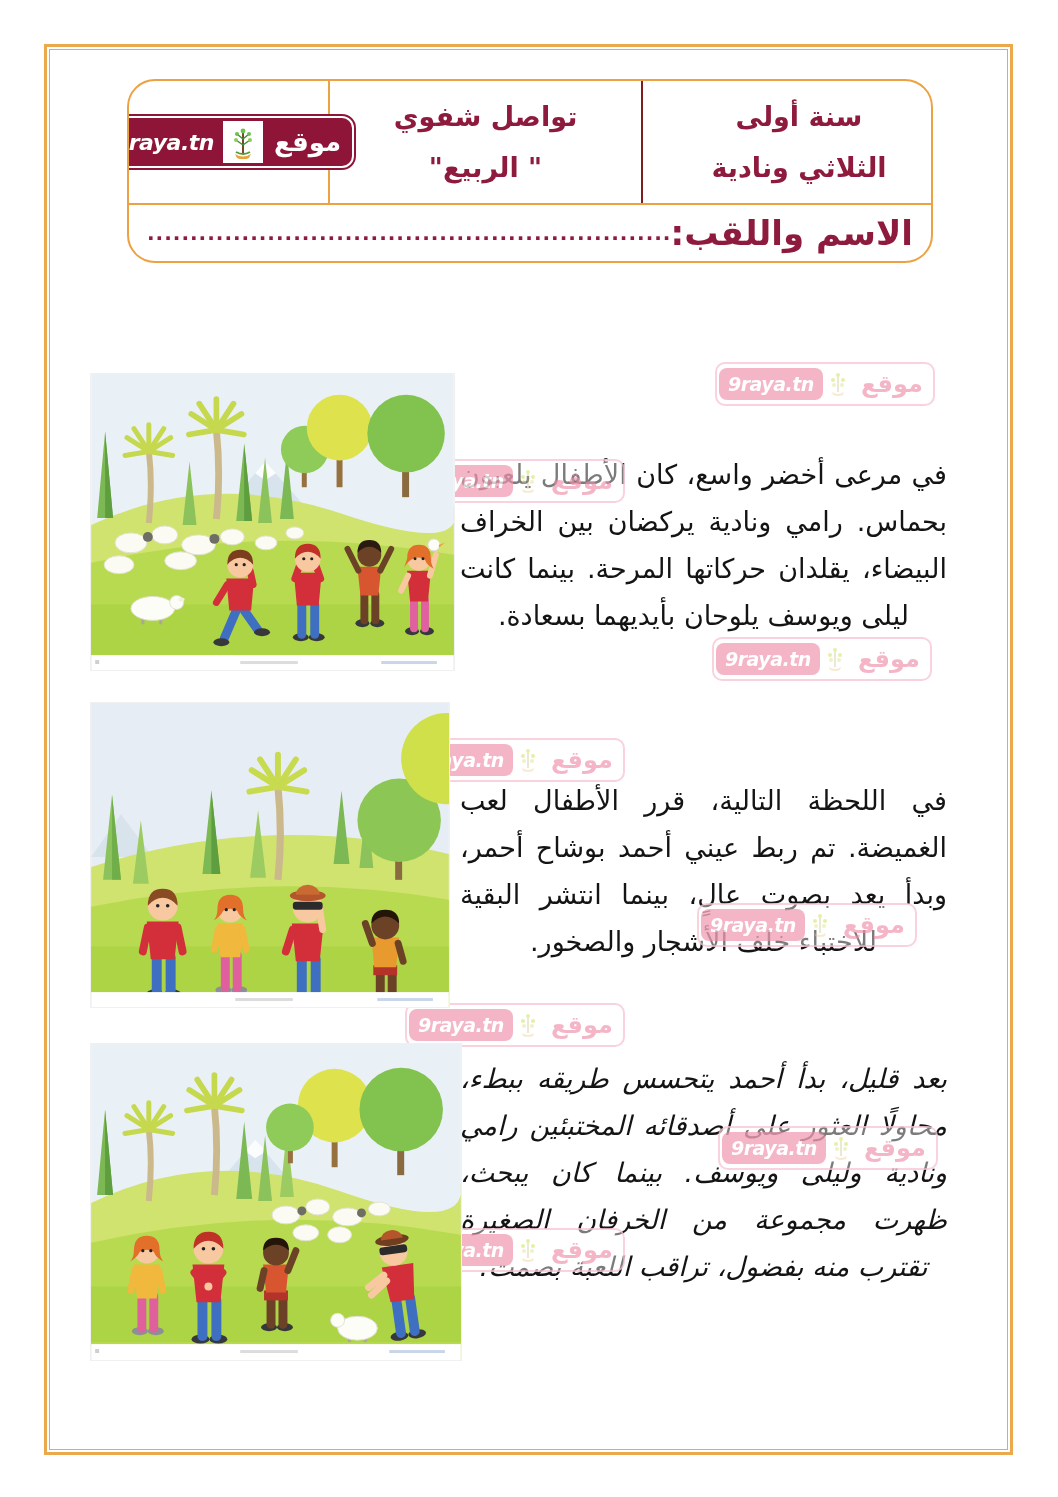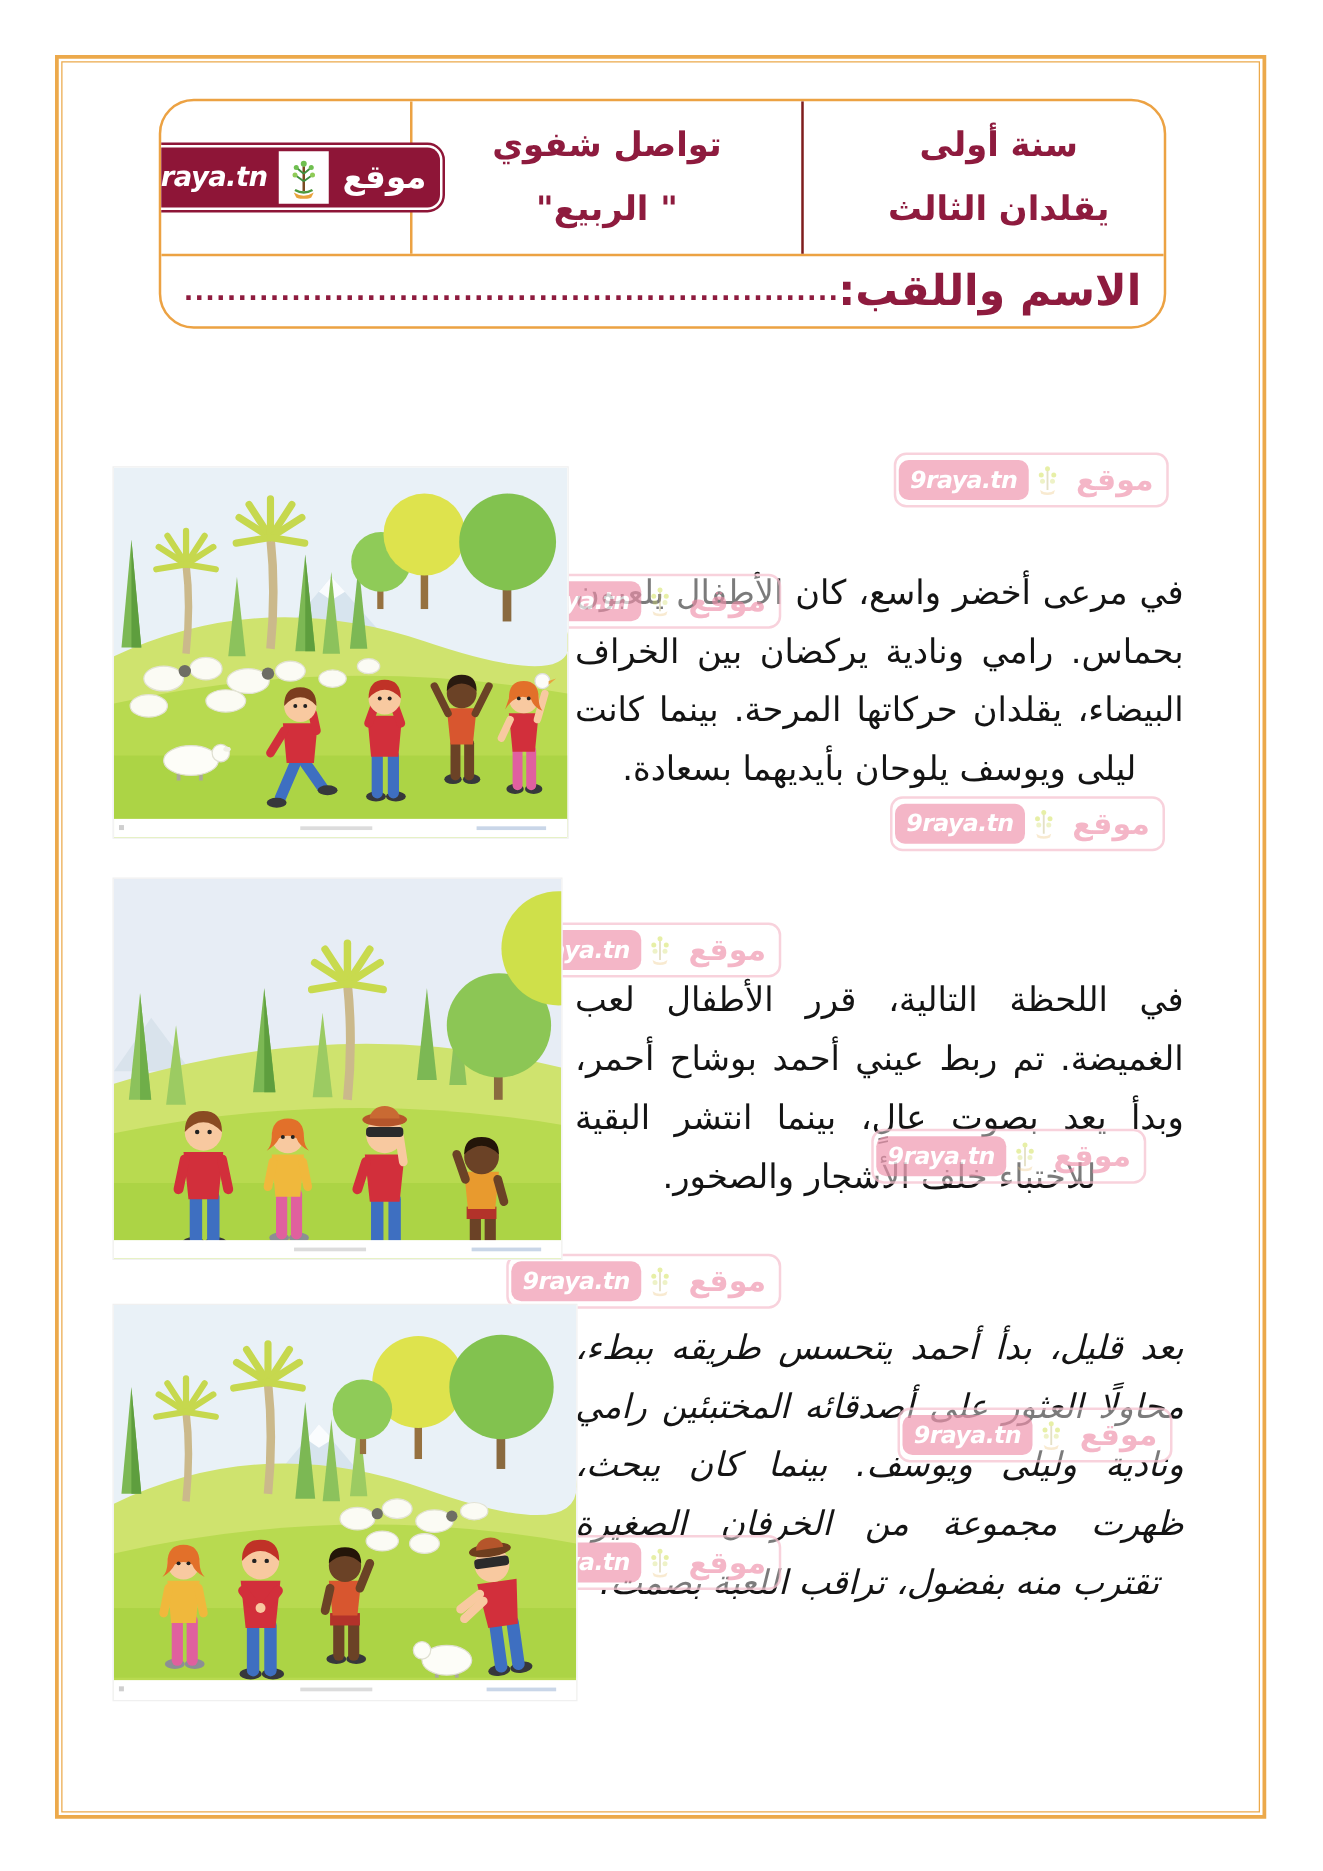--- a/index.html
+++ b/index.html
@@ -93,21 +93,21 @@
           <span class="logo-word">موقع</span>
         </span>
       </span>
     </div>
     <div class="hcell cell-subject">
       <span>تواصل شفوي</span>
       <span>"الربيع "</span>
     </div>
     <div class="hcell cell-grade">
       <span>سنة أولى</span>
-      <span>يقلدان الثالث</span>
+      <span>الثلاثي ونادية</span>
     </div>
   </div>
   <div class="header-row2">
     <span class="name-label">الاسم واللقب:</span>
     <span class="name-dots">........................................................................................................</span>
   </div>
 </div>
 
 <div class="wm" style="left:715px;top:362px;">
   <span class="wm-site">9raya.tn</span>

